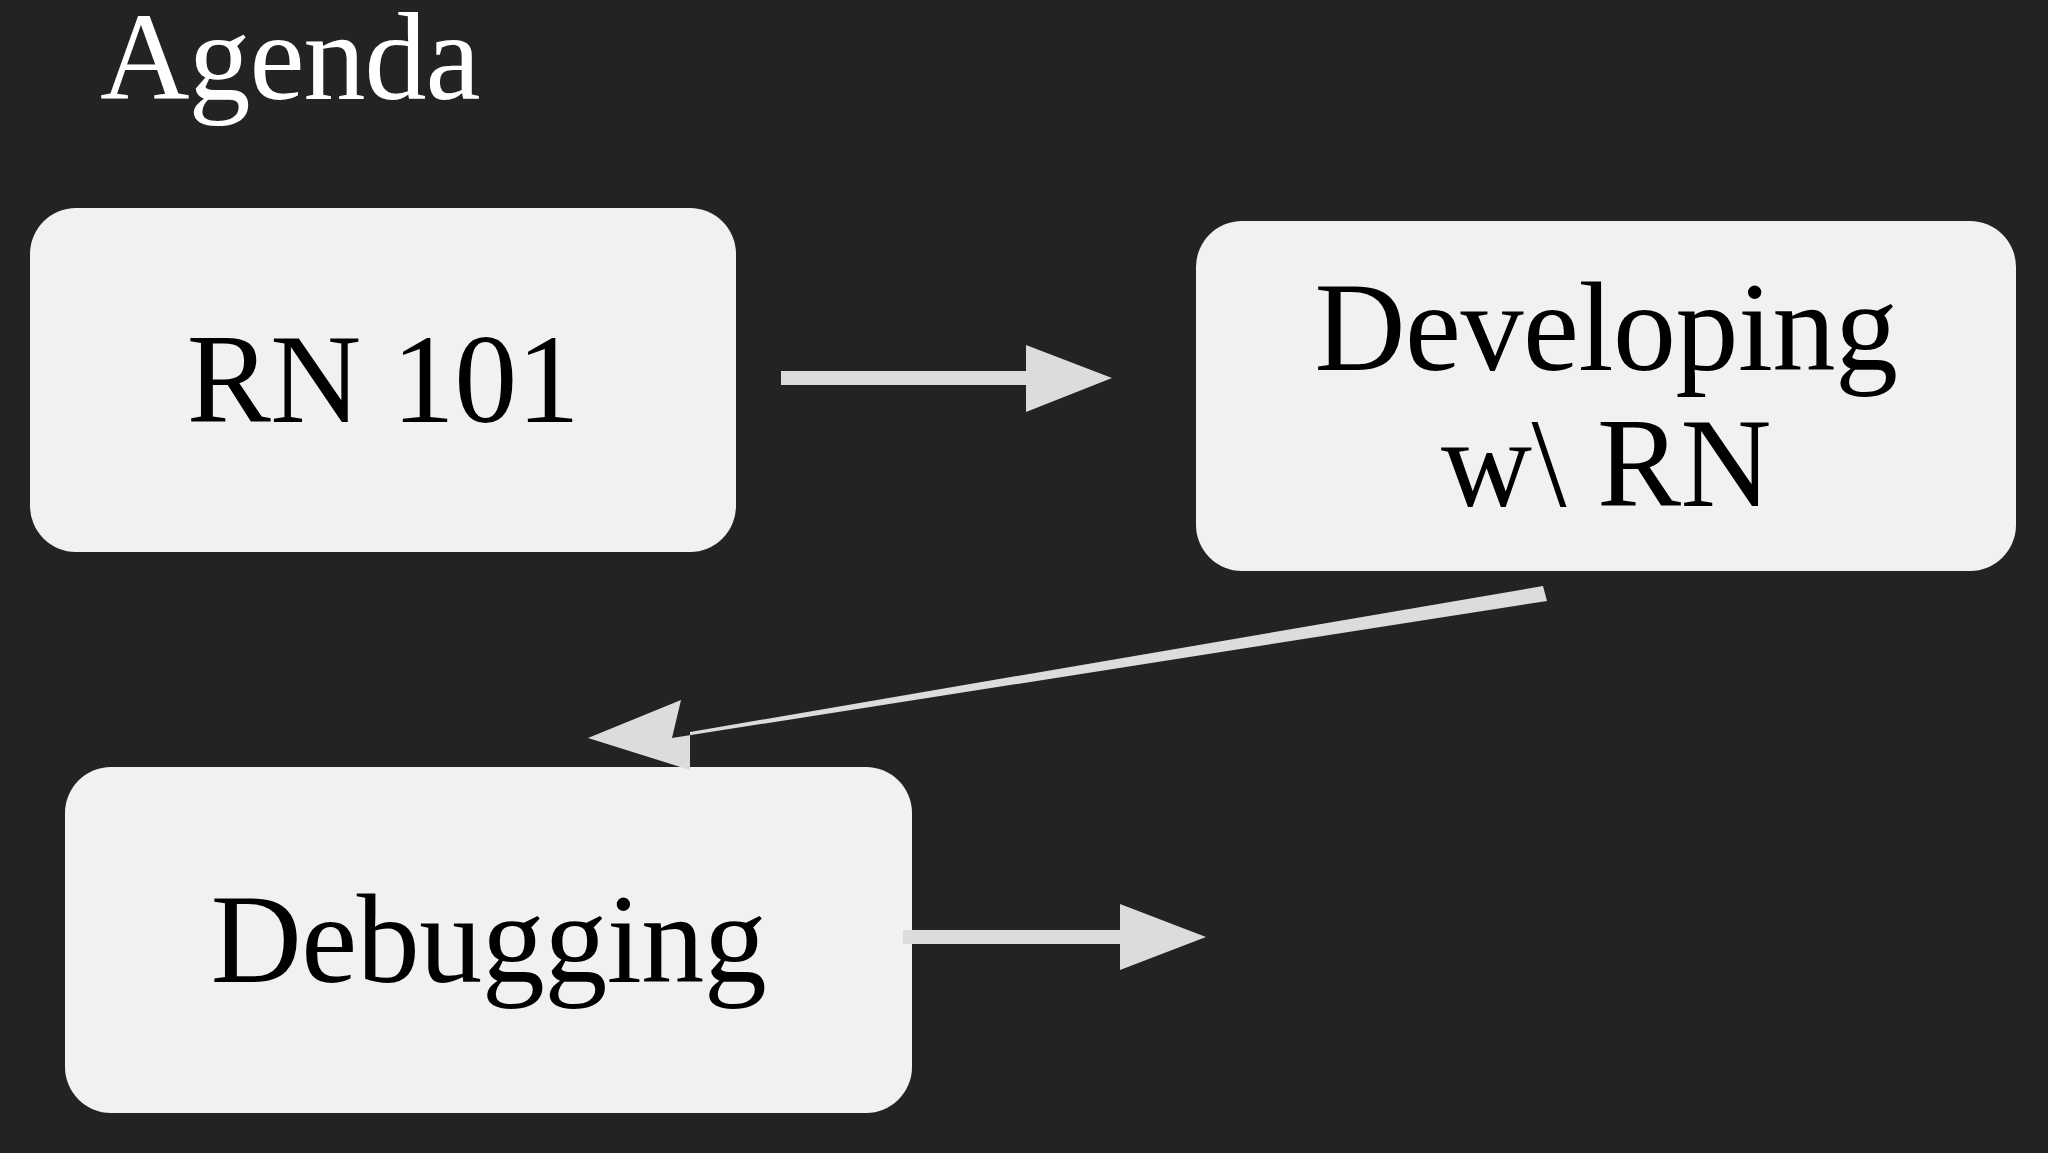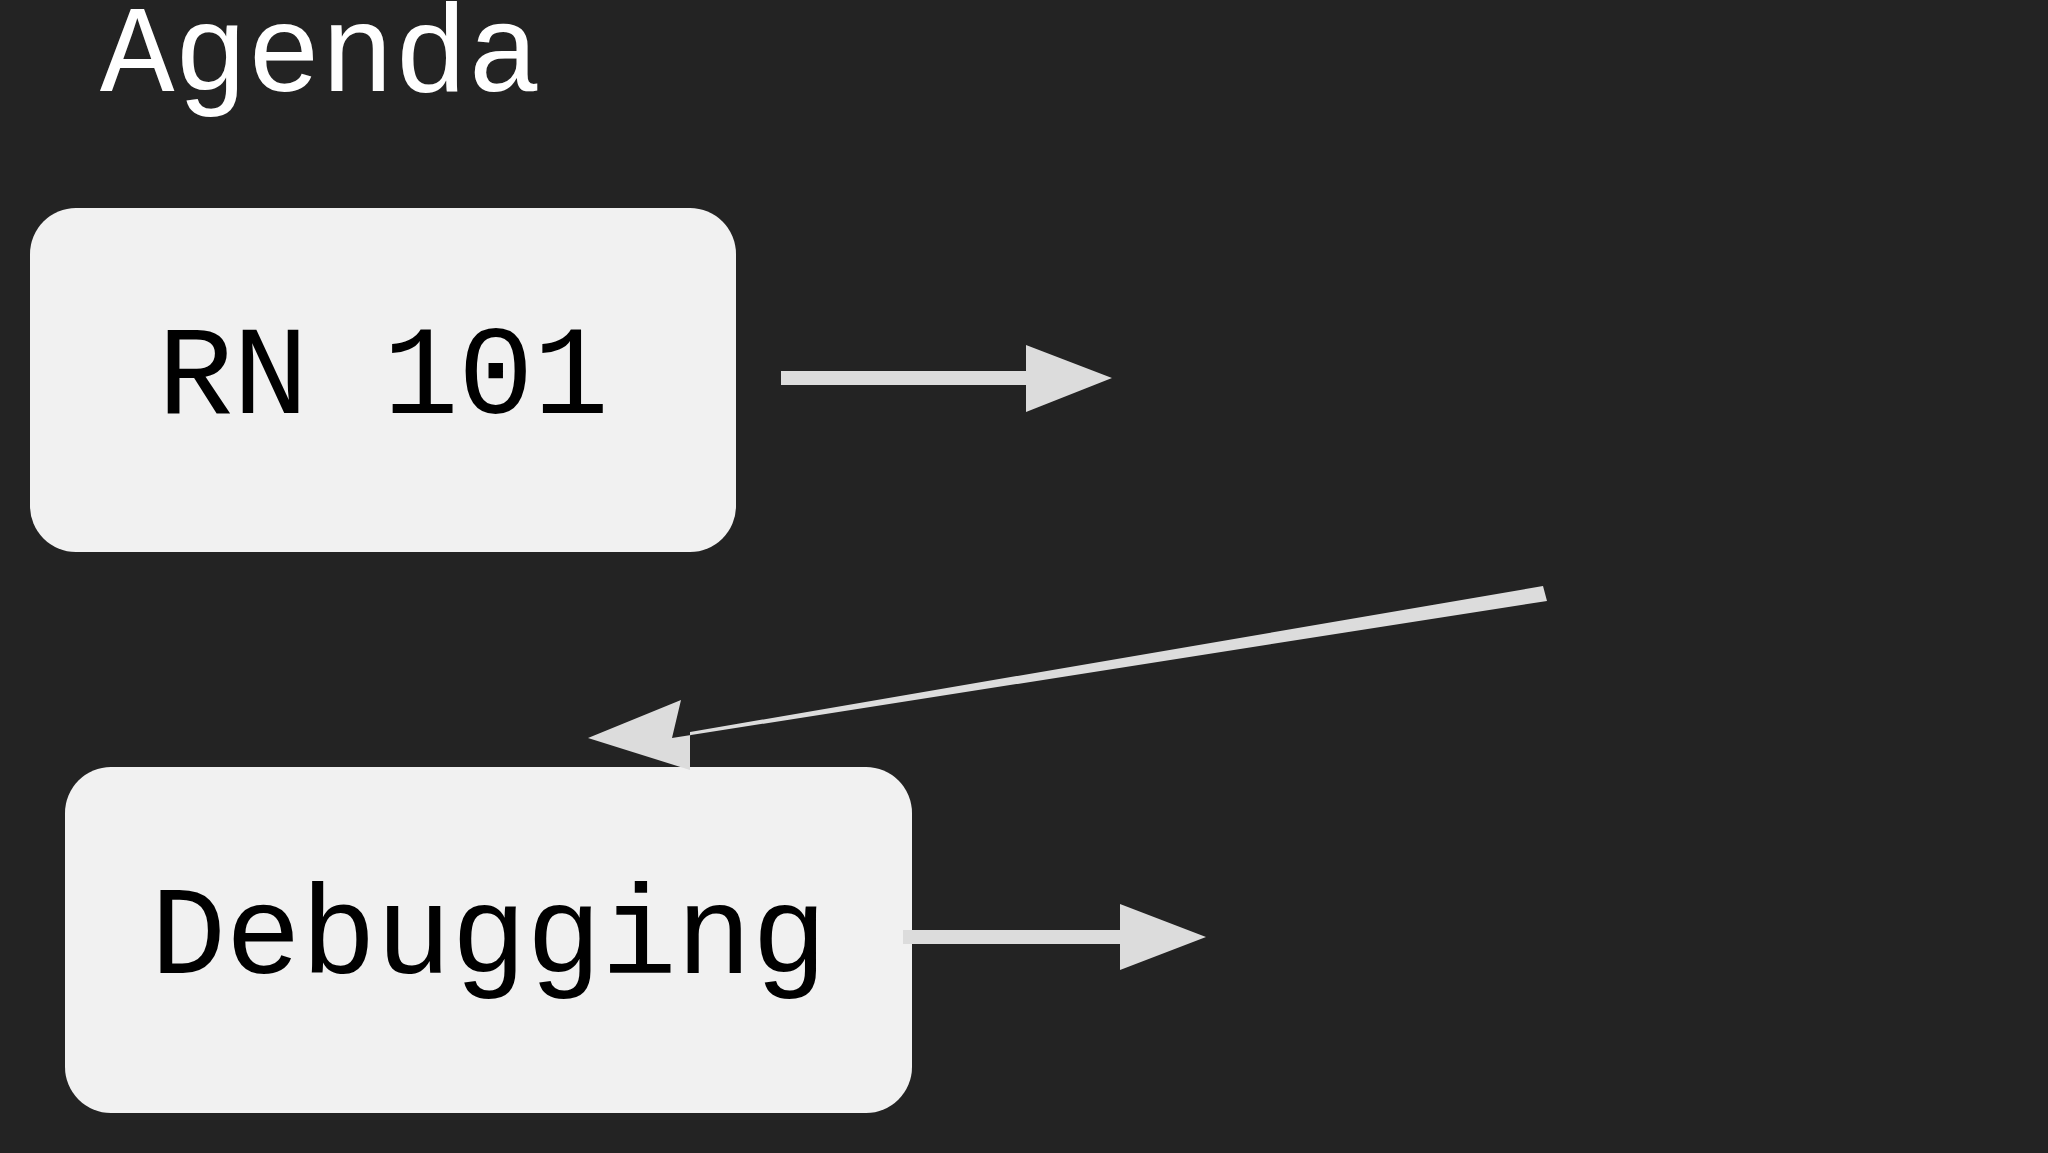--- a/index.html
+++ b/index.html
@@ -6,21 +6,21 @@
     margin: 0;
     padding: 0;
     background: #232323;
   }
   #canvas {
     position: relative;
     width: 2048px;
     height: 1153px;
     background: #232323;
     overflow: hidden;
-    font-family: Liberation Mono, monospace;
+    font-family: Liberation Serif, serif;
   }
 
   
   #page-title {
     position: absolute;
     left: 100px;
     top: -4px;
     font-size: 124px;
     line-height: 1;
     font-weight: 300;
@@ -84,20 +84,24 @@
 <body>
 
 <div id="canvas">
 
   <div id="page-title">Agenda</div>
 
   <div class="node" id="node-rn101">
     <span class="node-label">RN 101</span>
   </div>
 
+  <div class="node" id="node-developing">
+    <span class="node-label">Developing
+w\ RN</span>
+  </div>
 
   <div class="node" id="node-debugging">
     <span class="node-label">Debugging</span>
   </div>
 
   <svg id="arrow-layer" viewBox="0 0 2048 1153">
 
     <g>
       <polygon fill="#dcdcdc" points="781,371 1026,371 1026,345 1112,378 1026,412 1026,385 781,385"></polygon>
     </g>

